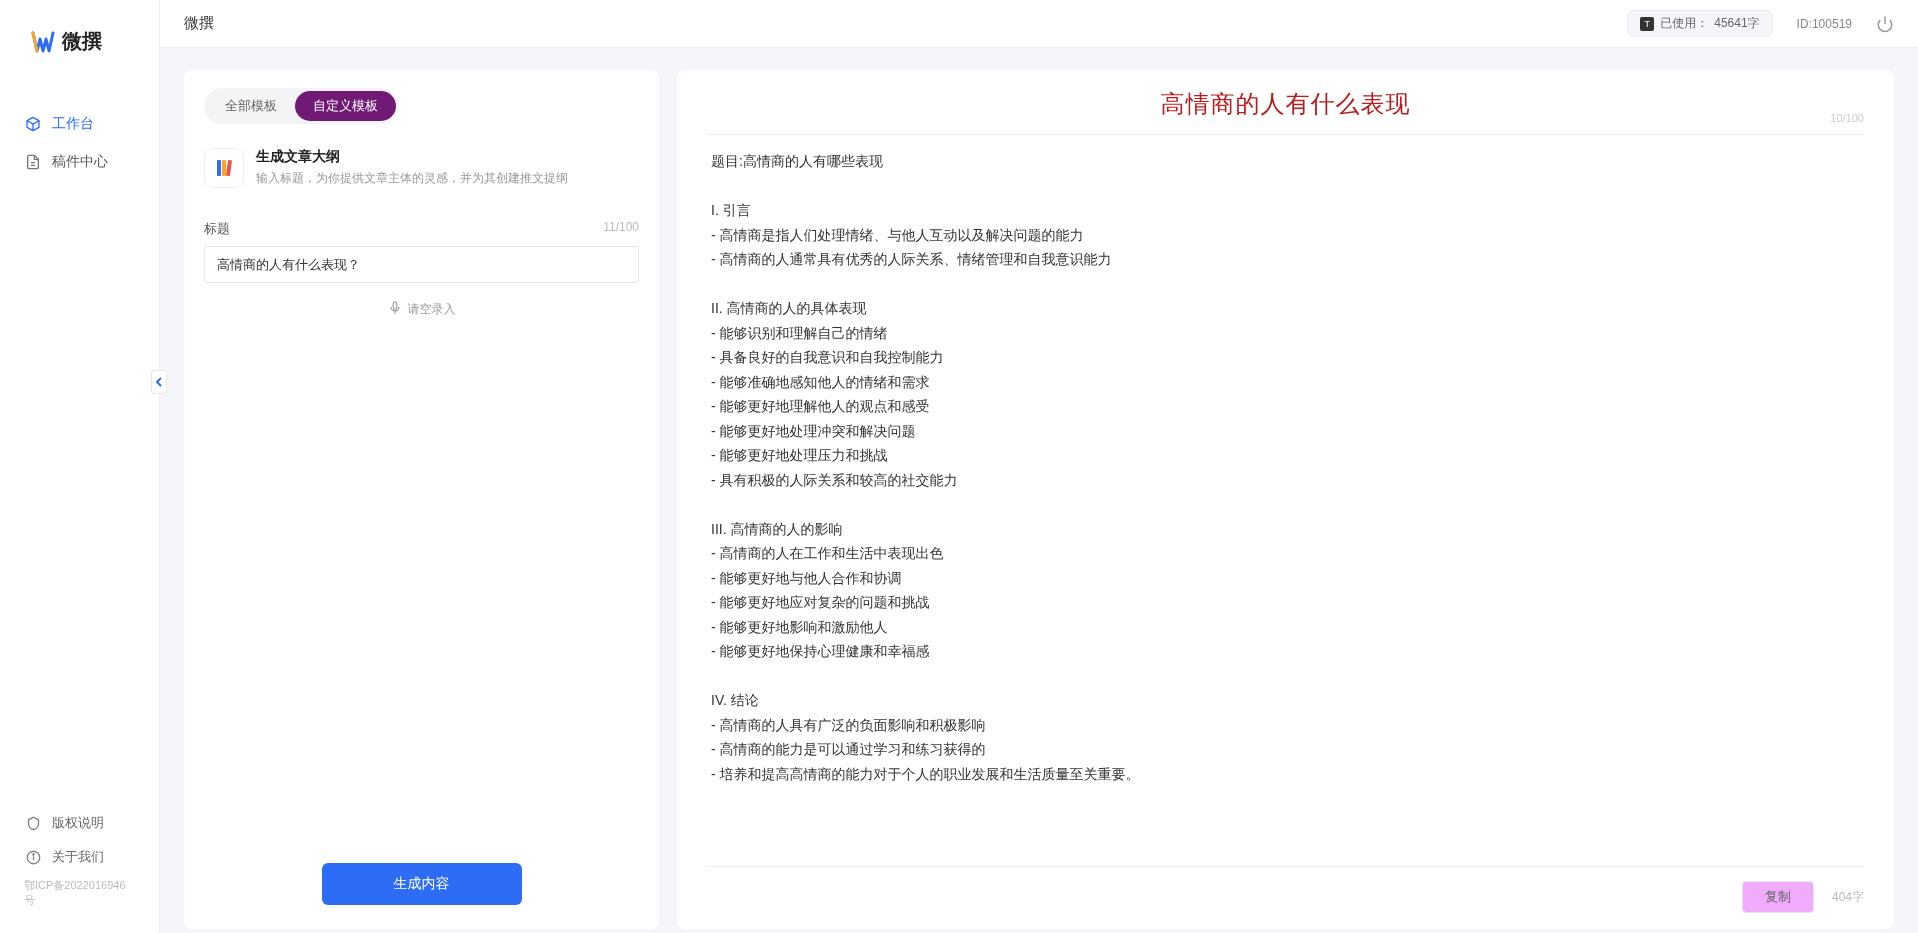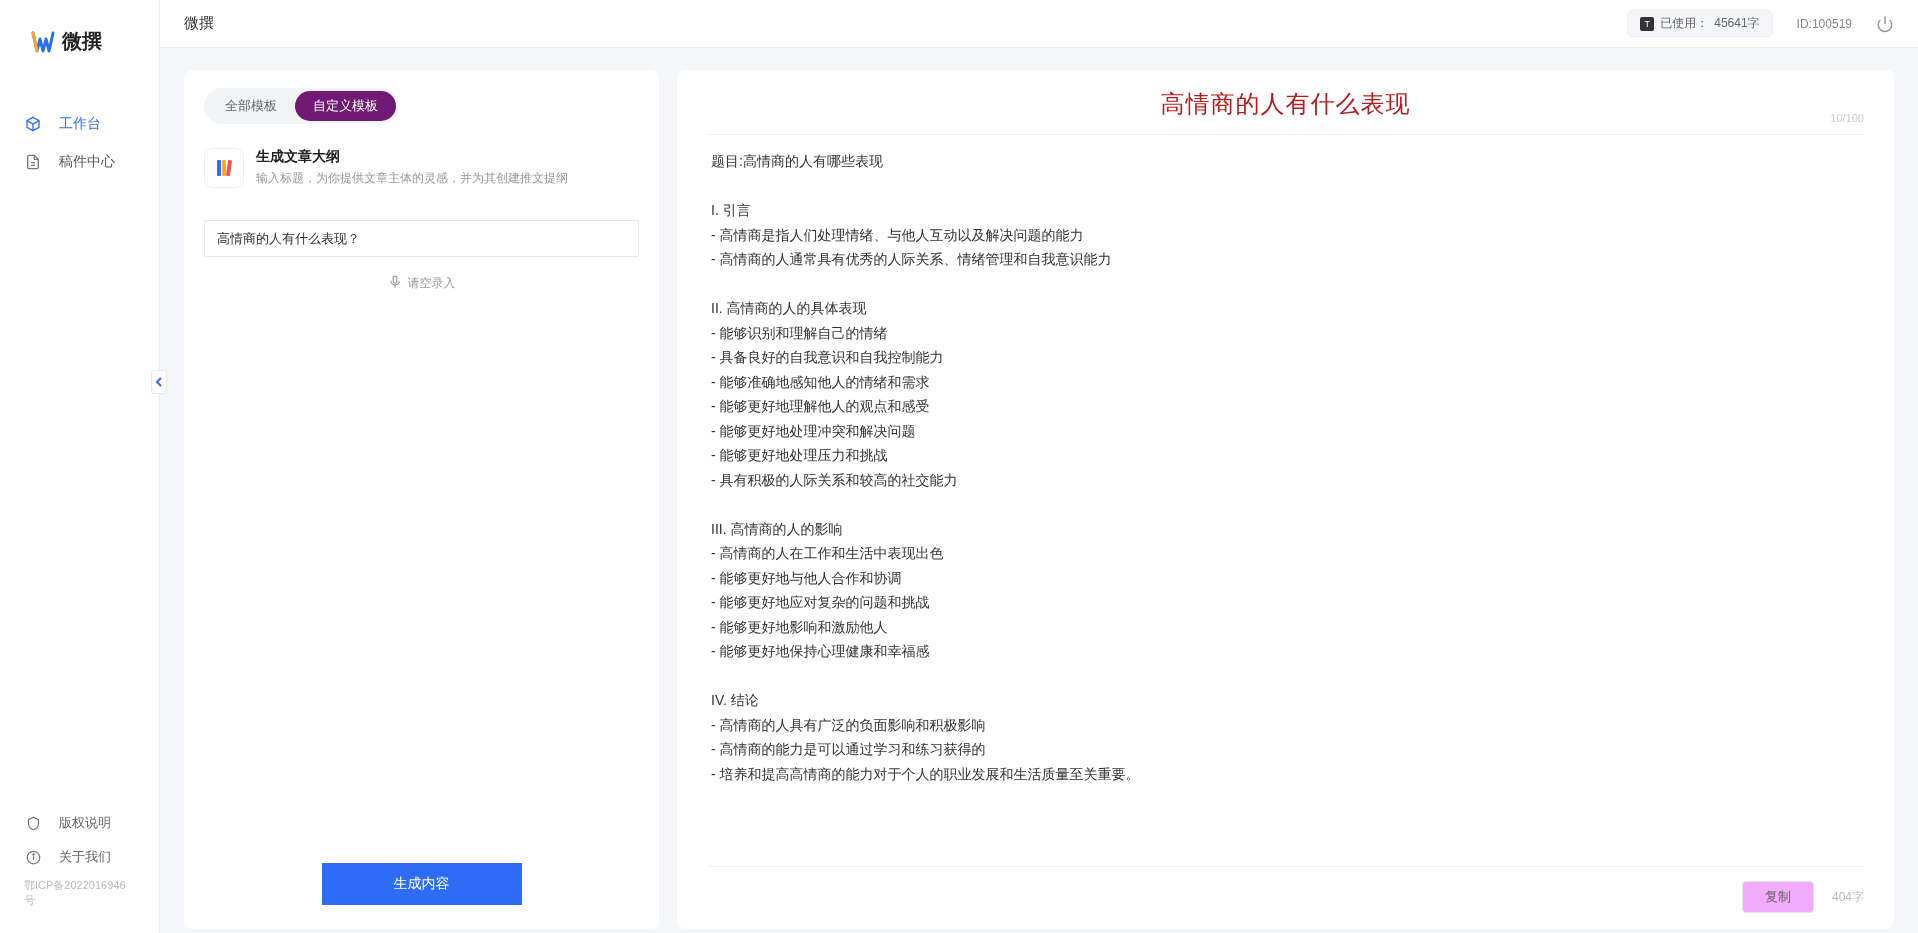--- a/index.html
+++ b/index.html
@@ -6,21 +6,21 @@
 body { font-family: -apple-system, "PingFang SC", "Microsoft YaHei", sans-serif; background: #f5f6fa; color: #333; font-size: 14px; }
 
 .app { display: flex; height: 100vh; }
 
 
 .sidebar { width: 160px; background: #fff; display: flex; flex-direction: column; border-right: 1px solid #eee; position: relative; }
 .logo { padding: 28px 20px 20px 30px; display: flex; align-items: center; gap: 6px; }
 .logo-icon { width: 26px; height: 26px; display: flex; align-items: center; justify-content: center; font-weight: bold; }
 .logo-text { font-size: 20px; font-weight: 700; color: #222; }
 .nav { padding: 30px 0 0 0; flex: 1; }
-.nav-item { display: flex; align-items: center; gap: 17px; padding: 10px 24px; cursor: pointer; color: #555; font-size: 14px; }
+.nav-item { display: flex; align-items: center; gap: 10px; padding: 10px 24px; cursor: pointer; color: #555; font-size: 14px; }
 .nav-item.active { color: #2d6df6; }
 .nav-item .icon-wrap { width: 18px; height: 18px; display: flex; align-items: center; justify-content: center; }
 .sidebar-footer { padding-bottom: 15px; }
 .sidebar-footer .nav-item { padding: 8px 24px; font-size: 13px; color: #666; }
 .icp { font-size: 11px; color: #bbb; padding: 4px 24px 10px; }
 
 .collapse-handle { position: absolute; right: -8px; top: 370px; width: 16px; height: 24px; background: #fff; border: 1px solid #e5e7eb; border-radius: 3px; display: flex; align-items: center; justify-content: center; cursor: pointer; }
 
 
 .main { flex: 1; display: flex; flex-direction: column; }
@@ -45,21 +45,21 @@
 .template-info .template-title { font-size: 14px; font-weight: 600; color: #222; }
 .template-info .template-desc { font-size: 12px; color: #999; margin-top: 4px; }
 
 .field { margin-top: 32px; }
 .field-label { display: flex; justify-content: space-between; font-size: 13px; color: #555; margin-bottom: 8px; }
 .field-count { color: #bbb; font-size: 12px; }
 .field-input { width: 100%; border: 1px solid #e5e7eb; border-radius: 2px; padding: 10px 12px; font-size: 13px; color: #333; outline: none; }
 
 .voice-row { display: flex; align-items: center; justify-content: center; gap: 6px; margin-top: 18px; color: #999; font-size: 12px; cursor: pointer; }
 
-.gen-btn { margin-top: auto; width: 200px; align-self: center; background: #2d6df6; color: #fff; border: none; border-radius: 0; padding: 12px 0; font-size: 14px; cursor: pointer; margin-bottom: 6px; }
+.gen-btn { margin-top: auto; width: 200px; align-self: center; background: #2d6df6; color: #fff; border: none; border-radius: 6px; padding: 12px 0; font-size: 14px; cursor: pointer; margin-bottom: 6px; }
 
 
 .panel-right { flex: 1; background: #fff; border-radius: 8px; display: flex; flex-direction: column; padding: 18px 30px 16px; }
 .output-header { position: relative; text-align: center; border-bottom: 1px solid #eee; padding-bottom: 14px; }
 .output-title { font-size: 24px; font-family: "Songti SC", "SimSun", serif; color: #b91c1c; font-weight: 500; letter-spacing: 1px; }
 .output-count { position: absolute; right: 0; bottom: 10px; font-size: 11px; color: #ccc; }
 .output-body { flex: 1; overflow-y: auto; padding: 14px 4px 4px 4px; font-size: 14px; line-height: 1.75; color: #333; white-space: pre-line; }
 .output-footer { display: flex; align-items: center; justify-content: flex-end; gap: 18px; border-top: 1px solid #eee; padding-top: 14px; }
 .copy-btn { border: 1px solid #e5e7eb; background: #f0abfc; color: #666; border-radius: 4px; padding: 6px 22px; font-size: 13px; cursor: pointer; }
 .word-count { font-size: 12px; color: #bbb; }
@@ -166,20 +166,24 @@
                 <rect x="15" y="4" width="4" height="16" rx="1" fill="#ef5350" transform="rotate(8 17 12)"></rect>
               </svg>
           </div>
           <div class="template-info">
             <div class="template-title">生成文章大纲</div>
             <div class="template-desc">输入标题，为你提供文章主体的灵感，并为其创建推文提纲</div>
           </div>
         </div>
 
         <div class="field">
+          <div class="field-label">
+            <span>标题</span>
+            <span class="field-count">11/100</span>
+          </div>
           <input class="field-input" value="高情商的人有什么表现？" style="">
         </div>
 
         <div class="voice-row">
           <span>
             <svg width="14" height="14" viewBox="0 0 24 24" fill="none" stroke="#999" stroke-width="2">
                 <rect x="9" y="2" width="6" height="12" rx="3"></rect>
                 <path d="M5 10a7 7 0 0 0 14 0"></path>
                 <line x1="12" y1="17" x2="12" y2="22"></line>
               </svg>

